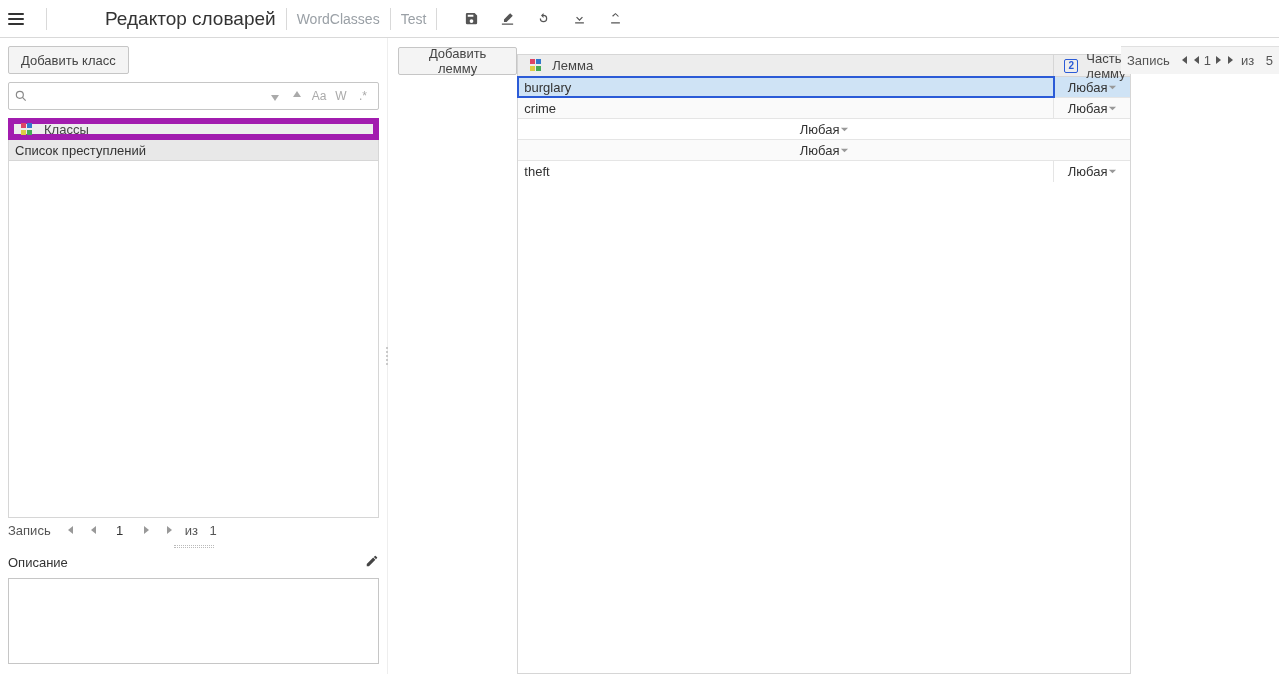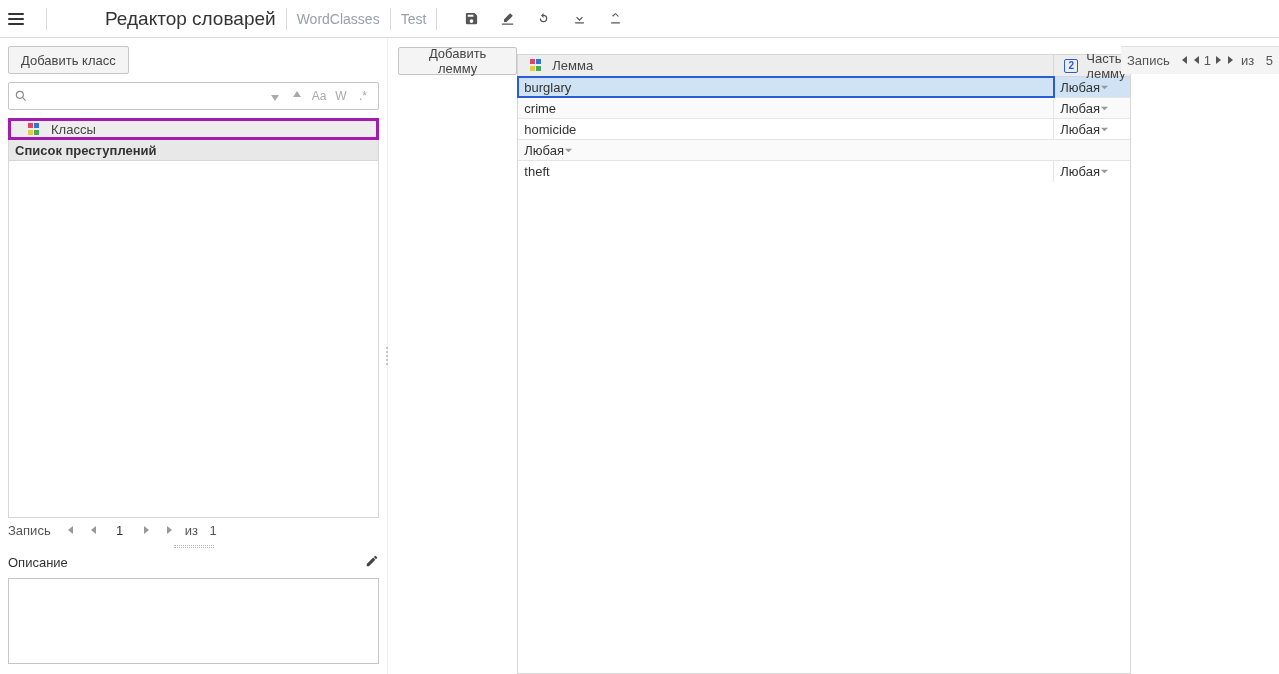--- a/index.html
+++ b/index.html
@@ -18,23 +18,23 @@
 
   
   .left { width:388px; border-right:1px solid #eee; display:flex; flex-direction:column; padding:8px 8px 0 8px; position:relative;}
   .btn { display:inline-flex; align-items:center; height:28px; padding:0 12px; background:#f4f4f4; border:1px solid #c6c6c6; border-radius:2px; color:#444; font-size:13px; cursor:pointer;}
   .search-row { margin-top:8px; display:flex; border:1px solid #c6c6c6; border-radius:2px; height:28px; align-items:center; background:#fff;}
   .search-row .mag { width:24px; display:flex; align-items:center; justify-content:center; color:#888;}
   .search-row input { flex:1; border:none; outline:none; font-size:13px; padding:0; background:transparent;}
   .search-ctrls { display:flex; align-items:center; gap:0; padding:0 4px;}
   .sc { width:22px; height:22px; display:flex; align-items:center; justify-content:center; color:#aaa; font-size:12px; cursor:pointer;}
   .sc svg { width:10px; height:10px;}
-  .grid-header { margin-top:8px; height:22px; background:#ededed; border:3px solid #a21caf; display:flex; align-items:center; padding-left:16px; font-size:13px; color:#444;}
+  .grid-header { margin-top:8px; height:22px; background:#ededed; border:6px solid #a21caf; display:flex; align-items:center; padding-left:6px; font-size:13px; color:#444;}
   .grid-header .gh-icon { width:16px; margin-right:8px; display:flex; align-items:center;}
-  .class-list { border:1px solid #d6d6d6; border-top:none; flex:0 0 auto;font-weight:bold;}
+  .class-list { border:1px solid #d6d6d6; border-top:none; flex:0 0 auto;}
   .class-row { height:20px; display:flex; align-items:center; padding-left:6px; background:#e8e8e8; font-size:13px; cursor:pointer;}
   .class-body { flex:1; border:1px solid #d6d6d6; border-top:none; background:#fff;}
   .pager { height:24px; display:flex; align-items:center; padding:2px 0; color:#555; font-size:13px; gap:4px;}
   .pager .plabel { margin-right:4px;}
   .pager .pbtn { width:20px; height:20px; display:flex; align-items:center; justify-content:center; color:#999; cursor:pointer;}
   .pager .pval { width:26px; text-align:center; color:#333;}
   .grip { height:8px; display:flex; align-items:center; justify-content:center;}
   .grip span{ display:block; width:40px; height:3px; border-top:1px dotted #bbb; border-bottom:1px dotted #bbb;}
   .desc-head { display:flex; align-items:center; justify-content:space-between; height:24px; color:#333; font-size:13px;}
   .desc-box { border:1px solid #c6c6c6; height:86px; margin-top:4px; margin-bottom:10px; background:#fff;}
@@ -52,21 +52,21 @@
   .lt-col1 { flex:0 0 536px;}
   .lt-col2 { flex:1;}
   .lt-hicon { width:16px; margin-right:8px; display:flex; align-items:center; justify-content:center;}
   .lt-row { display:flex; height:21px; border-bottom:1px solid #e5e5e5; background:#fff;}
   .lt-row:nth-child(even){ background:#fafafa;}
   .lt-row:last-child{ border-bottom:none;}
   .lt-cell { display:flex; align-items:center; padding:0 6px; font-size:13px; border-right:1px solid #e5e5e5;}
   .lt-cell:last-child{ border-right:none;}
   .lt-row.selected { background:#cfe3f5 !important;}
   .lt-row.selected .lt-cell.c1 { outline:2px solid #2b5bd7; outline-offset:-1px;}
-  .c2 { justify-content:flex-start;}
+  .c2 { justify-content:center;}
   .c2 .dd { color:#999; }
   .right-body { flex:1; }
   .right-pager { height:28px; background:#f4f4f4; border-top:1px solid #e0e0e0; display:flex; align-items:center; padding:0 6px; color:#555; font-size:13px; gap:4px; margin:0 -10px;}
   .right-pager .plabel{ margin-right:4px;}
   .num-badge { display:inline-flex; width:14px; height:14px; border:1px solid #2b5bd7; color:#2b5bd7; font-size:10px; align-items:center; justify-content:center; border-radius:2px; font-weight:600;}
   .grid-ico { display:inline-flex; width:14px; height:14px; }
   .grid-ico span{ width:5px; height:5px; margin:0.5px; display:inline-block;}
   .grid-ico { flex-wrap:wrap;}
   .gsq-r{background:#d46; } .gsq-b{background:#37c;} .gsq-y{background:#dc4;} .gsq-g{background:#4a5;}
   .pencil svg{ width:14px; height:14px; color:#444;}
@@ -243,21 +243,20 @@
           <div class="lt-row">
             <div class="lt-cell lt-col1 c1">crime</div>
             <div class="lt-cell lt-col2 c2">
               <span>Любая</span>
               <span class="dd"><svg width="9" height="9" viewBox="0 0 10 10" fill="currentColor">
                   <path d="M1 3l4 4 4-4z"></path>
                 </svg></span>
             </div>
           </div>
           <div class="lt-row">
-            <div class="lt-cell lt-col1 c1">homicide</div>
             <div class="lt-cell lt-col2 c2">
               <span>Любая</span>
               <span class="dd"><svg width="9" height="9" viewBox="0 0 10 10" fill="currentColor">
                   <path d="M1 3l4 4 4-4z"></path>
                 </svg></span>
             </div>
           </div>
           <div class="lt-row">
             <div class="lt-cell lt-col2 c2">
               <span>Любая</span>

